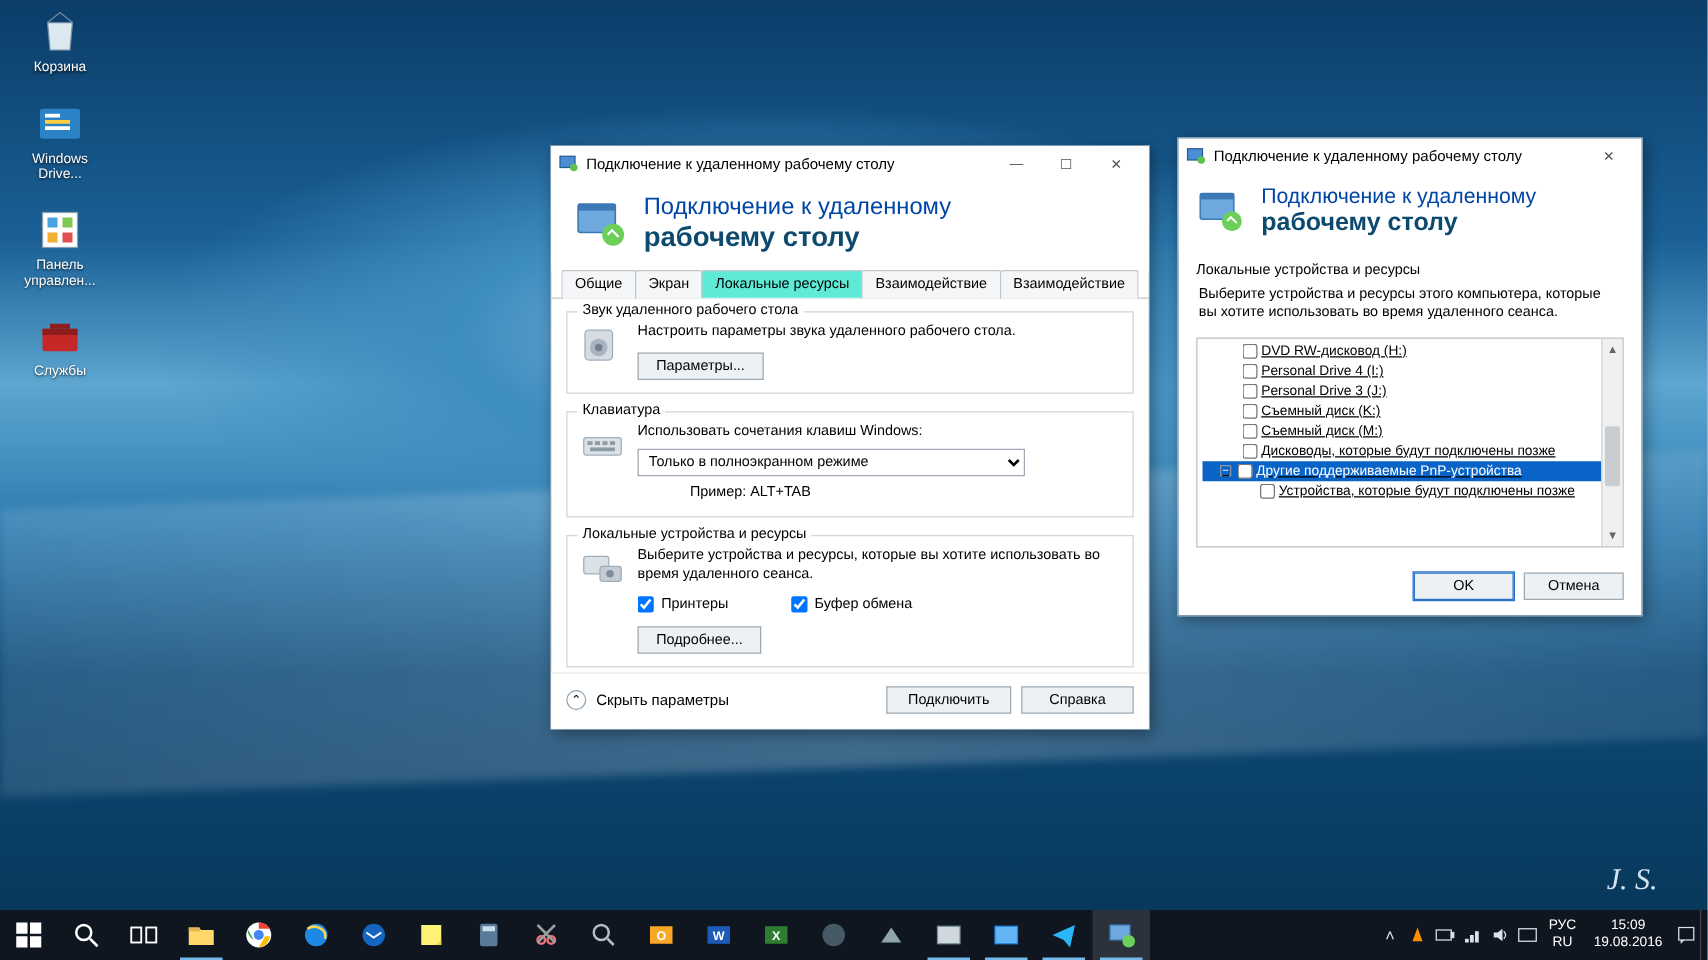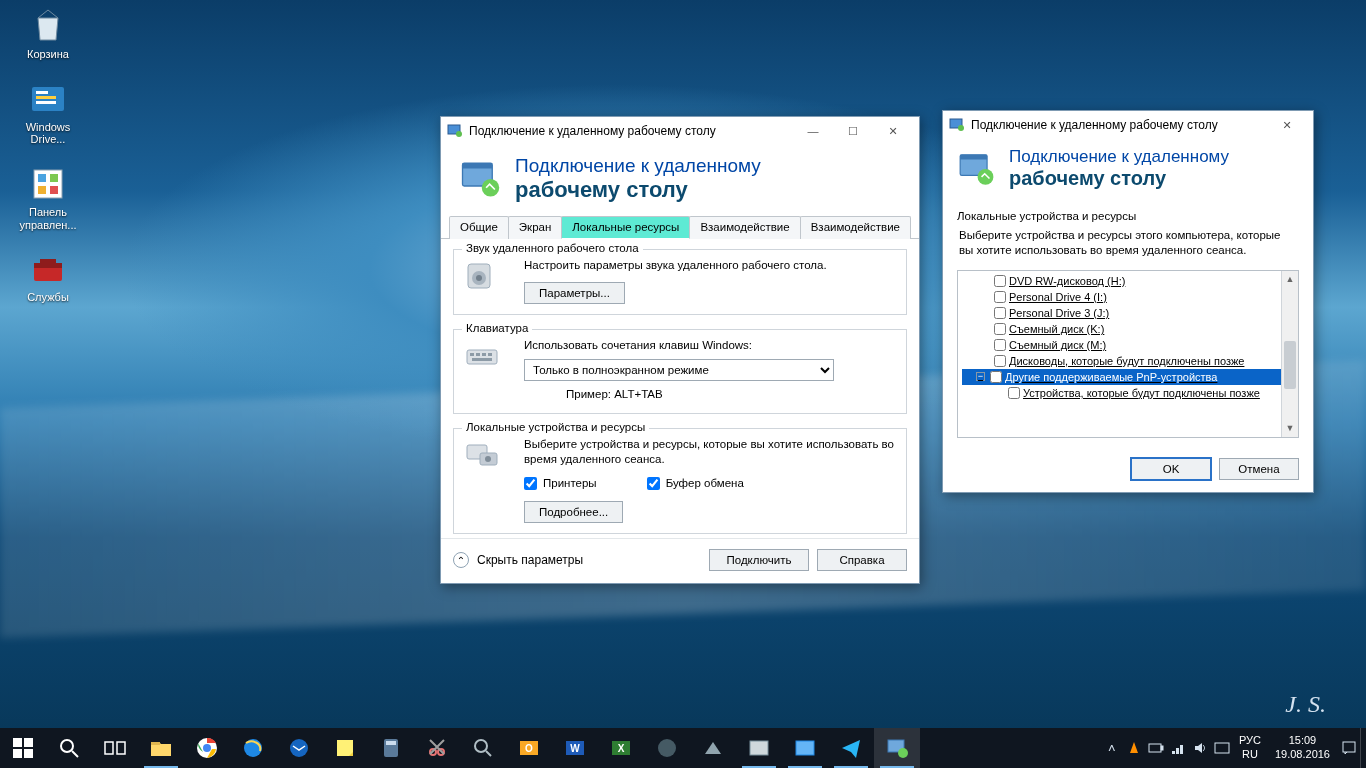--- a/index.html
+++ b/index.html
@@ -24,21 +24,21 @@
 .banner-icon{width:42px;height:42px;}
 .banner-text .l1{color:#0046a6;font-size:19px;}
 .banner-text .l2{color:#0c4a6e;font-size:22px;font-weight:600;}
 
 .tabs{display:flex;border-bottom:1px solid #c0c6cc;padding:0 8px;margin-top:-2px;}
 .tab{padding:4px 10px 5px;border:1px solid #c0c6cc;border-bottom:none;background:#f4f6f8;margin-right:-1px;position:relative;top:1px;border-radius:2px 2px 0 0;font-size:11.5px;}
 .tab.active{background:#5eead4;z-index:2;border-bottom:1px solid #fff;}
 
 .groupbox{border:1px solid #cfd5db;margin:10px 12px 4px;padding:8px 10px 10px;position:relative;}
 .groupbox .legend{position:absolute;top:-8px;left:8px;background:#fff;padding:0 4px;font-size:11.5px;color:#000;}
-.row{display:flex;align-items:flex-start;gap:24px;}
+.row{display:flex;align-items:flex-start;gap:10px;}
 .gicon{width:36px;height:36px;flex-shrink:0;opacity:.85;}
 .gtext{flex:1;font-size:11.5px;color:#000;line-height:1.35;}
 .btn{display:inline-flex;align-items:center;justify-content:center;border:1px solid #9ea9b3;background:#eef1f3;padding:3px 14px;font-size:11.5px;min-width:90px;height:22px;cursor:pointer;}
 select.dd{width:310px;height:22px;font-size:11.5px;border:1px solid #9ea9b3;background:#fff;padding:1px 4px;}
 .chk{display:inline-flex;align-items:center;gap:6px;font-size:11.5px;}
 .chk input{width:13px;height:13px;}
 
 .win-footer{display:flex;align-items:center;padding:10px 12px 12px;gap:8px;border-top:1px solid #e3e7ea;background:#fff;}
 .arrowup{width:16px;height:16px;border:1px solid #8fa3b4;border-radius:50%;display:inline-flex;align-items:center;justify-content:center;font-size:10px;background:#fff;}
 .spacer{flex:1;}

